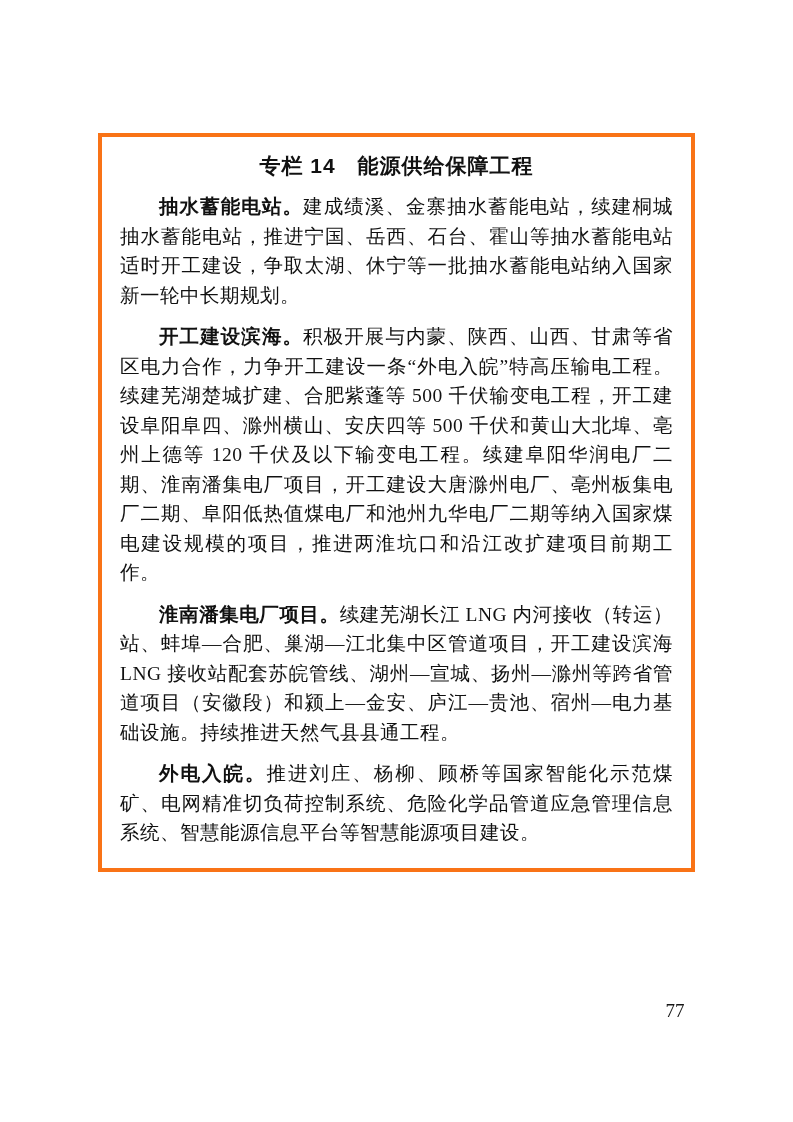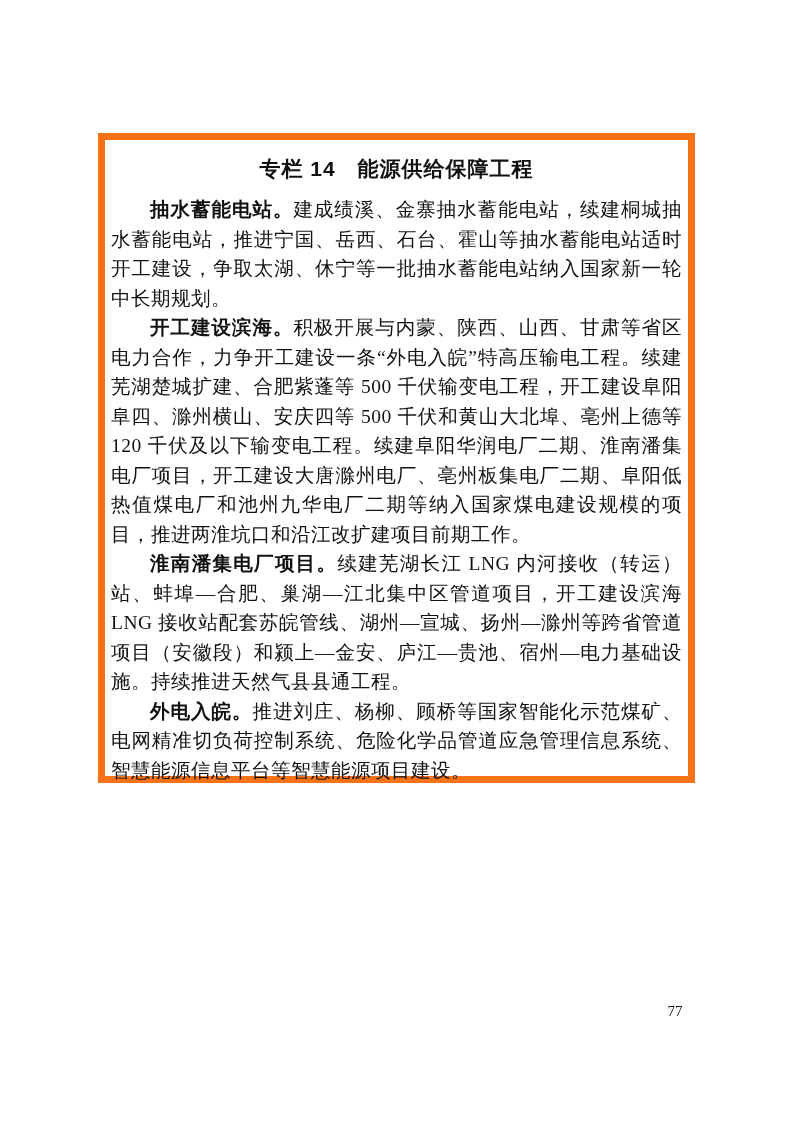--- a/index.html
+++ b/index.html
@@ -13,53 +13,53 @@
     position: relative;
     font-family: "Liberation Serif", serif;
     color: #111111;
     overflow: hidden;
   }
   .doc-box {
     position: absolute;
     left: 98px;
     top: 133px;
     width: 597px;
-    height: 650px;
+    height: 739px;
     box-sizing: border-box;
-    border: 7px solid #f97316;
+    border: 4px solid #f97316;
     padding: 13px 6px 0 6px;
     background: #ffffff;
   }
   .box-title {
     text-align: center;
     font-family: "Liberation Sans", sans-serif;
     font-weight: bold;
     font-size: 21px;
     line-height: 27px;
     letter-spacing: 1px;
     margin: 2px 0 13px 0;
   }
   .para {
-    margin: 0;
+    margin: 12px;
     font-size: 19.5px;
     line-height: 29.5px;
     text-align: justify;
     text-indent: 2em;
     letter-spacing: 0.5px;
   }
   .para .lead {
     font-weight: bold;
   }
   .page-number {
     position: absolute;
     left: 650px;
     top: 1000px;
     width: 50px;
     text-align: center;
-    font-size: 15px;
+    font-size: 19px;
     line-height: 22px;
     color: #161616;
   }
 </style>
 </head>
 <body>
 
 <div class="doc-box">
   <div class="box-title">专栏 14　能源供给保障工程</div>
 

